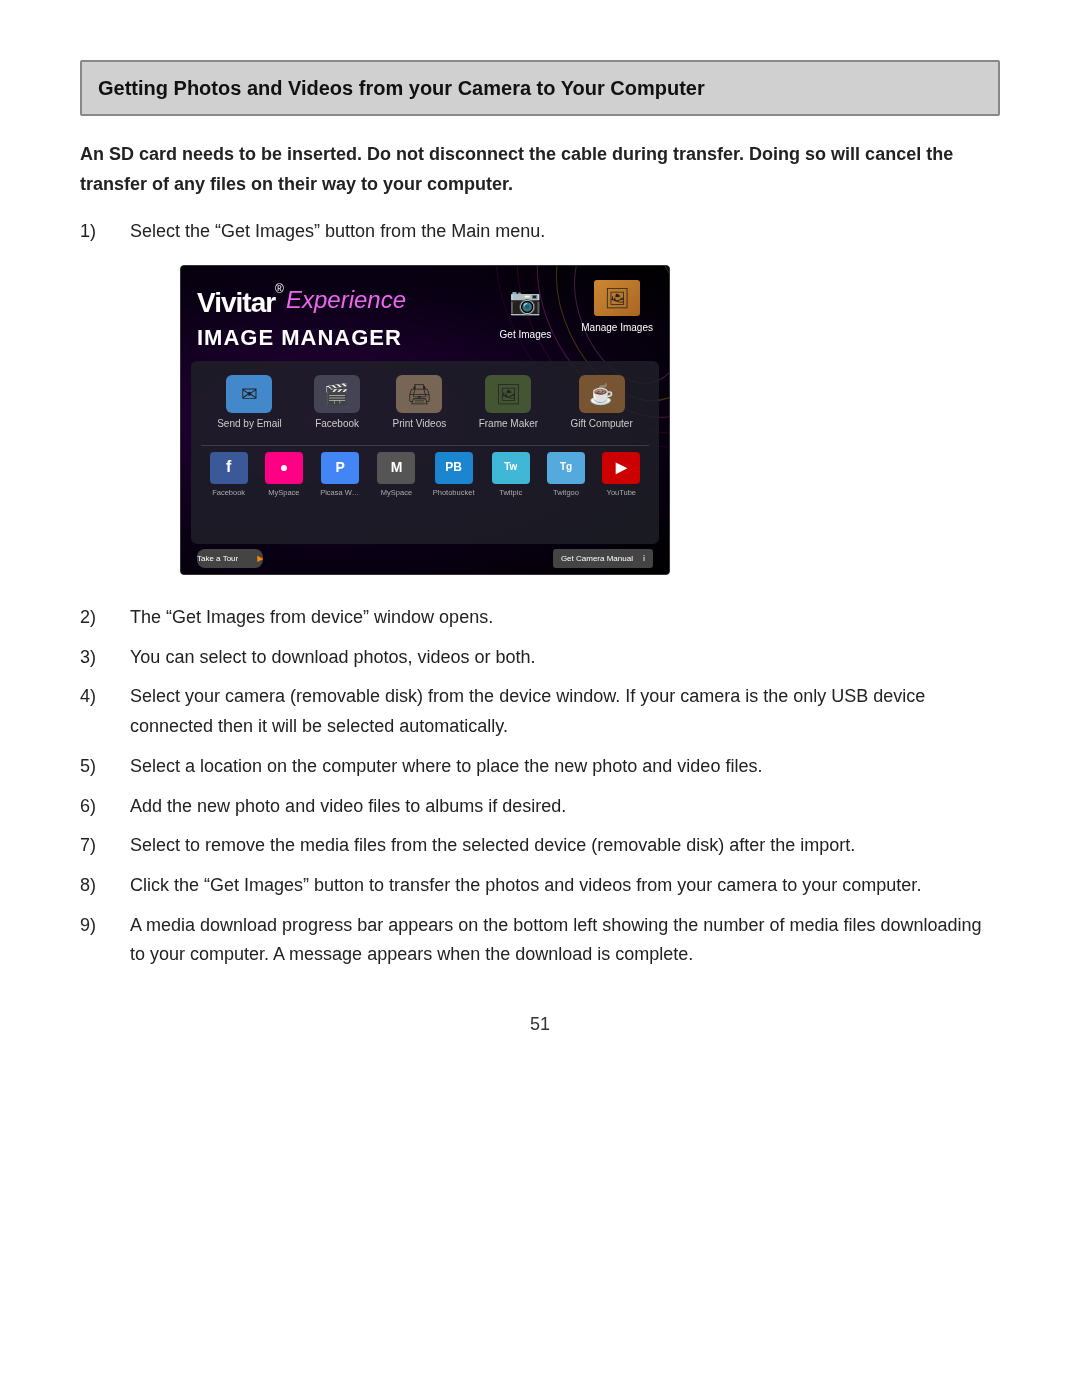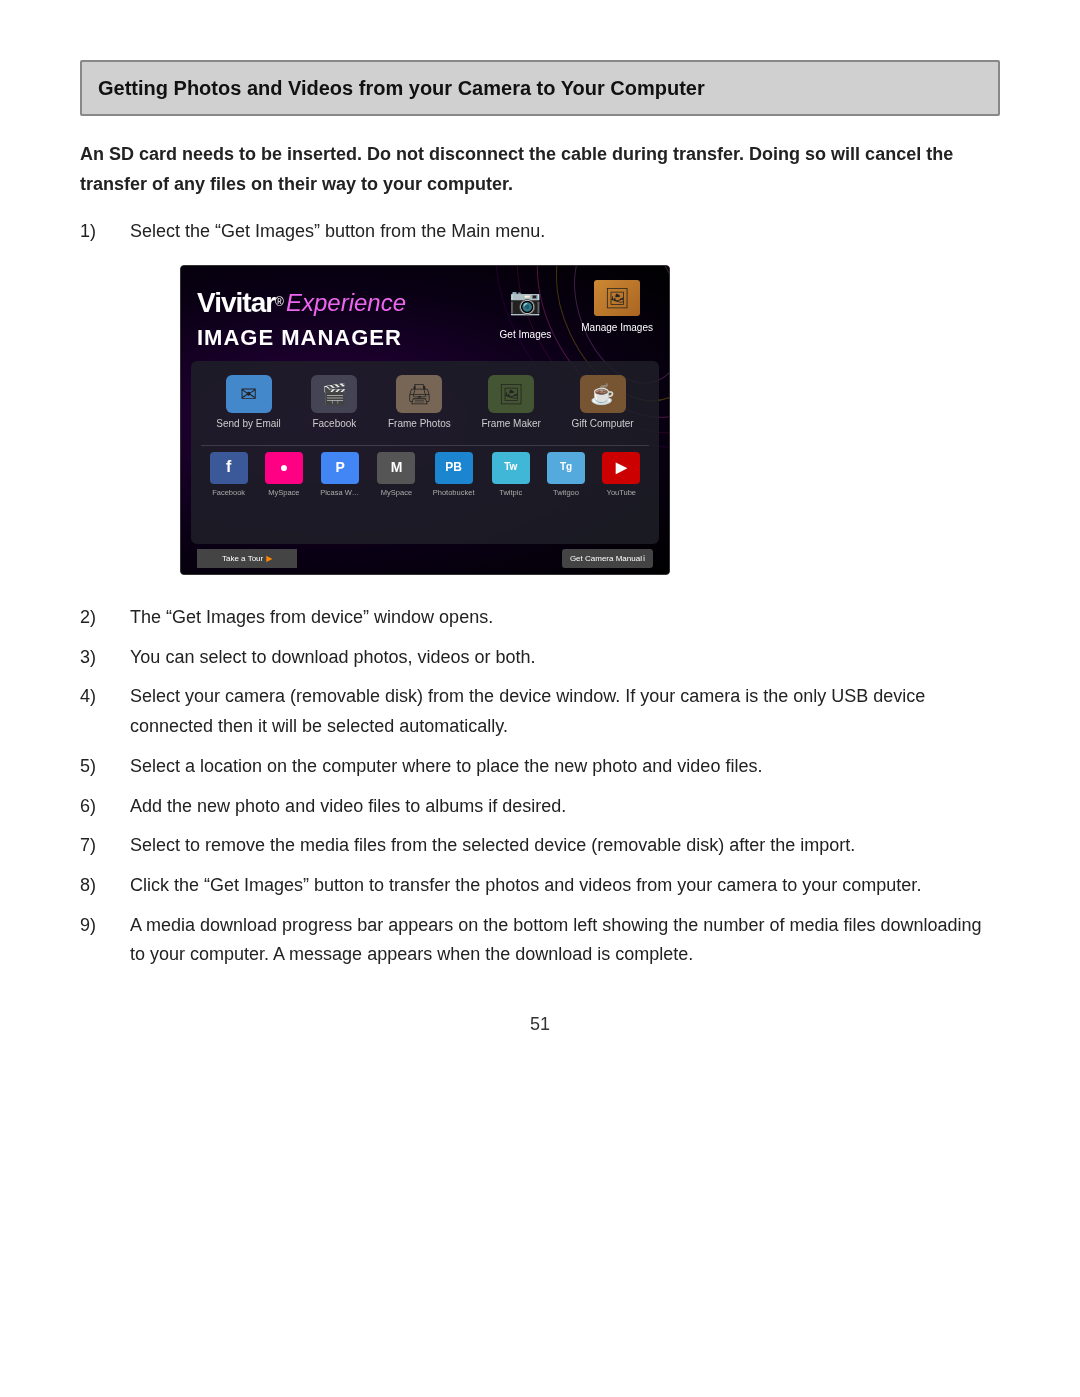--- a/index.html
+++ b/index.html
@@ -87,21 +87,21 @@
 
     .header-area {
       position: absolute;
       top: 14px;
       left: 16px;
       right: 16px;
     }
 
     .vivitar-logo {
       display: flex;
-      align-items: center;
+      align-items: flex-start;
       gap: 0;
     }
 
     .vivitar-bold {
       font-size: 28px;
       font-weight: 900;
       color: #ffffff;
       font-style: normal;
       letter-spacing: -1px;
     }
@@ -235,35 +235,35 @@
       right: 16px;
       display: flex;
       justify-content: space-between;
       align-items: center;
     }
 
     .tour-btn {
       background: #444;
       color: #fff;
       font-size: 8px;
-      padding: 3px 25px;
-      border-radius: 0;
-      display: flex;
-      align-items: center;
-      gap: 3px;
+      padding: 3px 0;
+      border-radius: 8px;
+      display: flex;
+      align-items: center;
+      gap: 19px;
     }
 
     .manual-btn {
       background: #444;
       color: #fff;
       font-size: 8px;
       padding: 3px 8px;
       border-radius: 3px;
       display: flex;
-      gap: 1px;
+      gap: 10px;
     }
 
     .page-number {
       text-align: center;
       margin-top: 40px;
       font-size: 18px;
       color: #333;
     }
 
     
@@ -337,21 +337,21 @@
               <div class="app-icon">
                 <div class="app-icon-box" style="background:#4488cc;">✉</div>
                 <span class="app-icon-label">Send by Email</span>
               </div>
               <div class="app-icon">
                 <div class="app-icon-box" style="background:#444455;">🎬</div>
                 <span class="app-icon-label">Facebook</span>
               </div>
               <div class="app-icon">
                 <div class="app-icon-box" style="background:#776655;">🖨</div>
-                <span class="app-icon-label">Frame Photos</span>
+                <span class="app-icon-label">Print Videos</span>
               </div>
               <div class="app-icon">
                 <div class="app-icon-box" style="background:#445533;">🖼</div>
                 <span class="app-icon-label">Frame Maker</span>
               </div>
               <div class="app-icon">
                 <div class="app-icon-box" style="background:#775533;">☕</div>
                 <span class="app-icon-label">Gift Computer</span>
               </div>
             </div>

